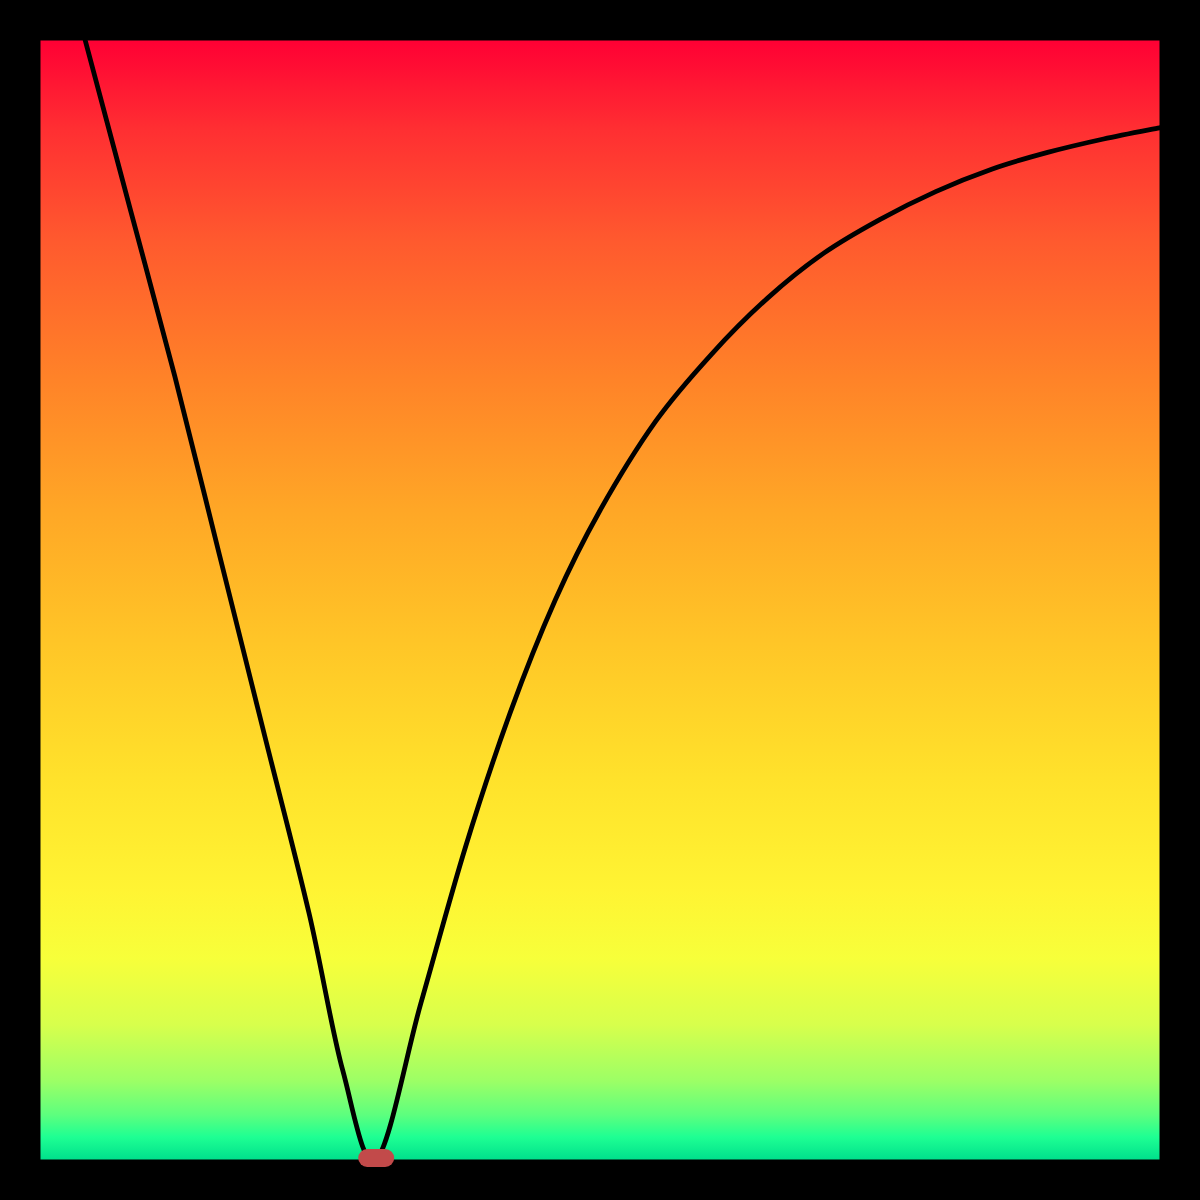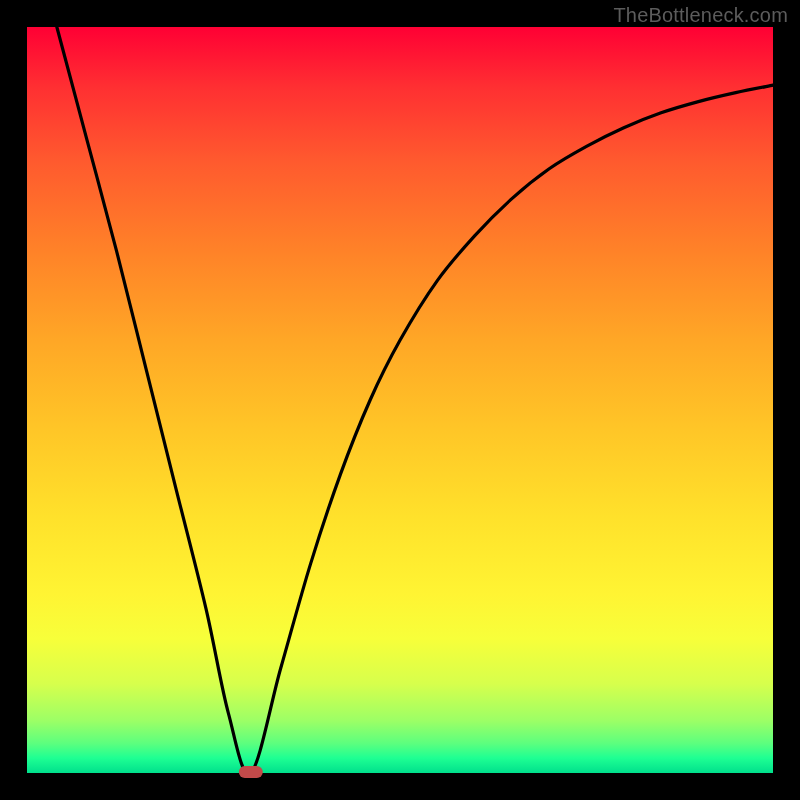--- a/index.html
+++ b/index.html
@@ -68,14 +68,13 @@
 </head>
 <body>
 
 <div class="frame">
   <div class="plot-area">
     <svg class="curve" viewBox="0 0 746 746" preserveAspectRatio="none">
       <path d="M 29.84 0 C 34.81333333333333 18.649999999999995, 49.733333333333334 74.59999999999997, 59.68 111.89999999999998 C 69.62666666666667 149.2, 79.57333333333332 185.25666666666675, 89.52 223.80000000000007 C 99.46666666666667 262.3433333333334, 109.41333333333333 303.37333333333333, 119.36 343.15999999999997 C 129.30666666666667 382.9466666666666, 139.25333333333336 422.7333333333333, 149.20000000000002 462.52 C 159.14666666666668 502.3066666666667, 170.33666666666664 544.5799999999999, 179.04 581.88 C 187.74333333333334 619.1800000000001, 193.96 658.9666666666667, 201.42000000000002 686.32 C 208.88000000000002 713.6733333333334, 215.09666666666664 753.46, 223.79999999999998 746 C 232.50333333333333 738.54, 243.69333333333333 676.3733333333332, 253.64000000000001 641.56 C 263.5866666666667 606.7466666666667, 273.53333333333336 569.4466666666667, 283.48 537.12 C 293.4266666666667 504.79333333333335, 303.37333333333333 474.9533333333333, 313.32 447.59999999999997 C 323.26666666666665 420.2466666666666, 333.21333333333337 395.38, 343.16 373 C 353.1066666666667 350.62, 361.81 333.21333333333337, 373 313.32000000000005 C 384.19 293.42666666666673, 397.8666666666667 271.0466666666667, 410.3 253.64 C 422.73333333333335 236.23333333333332, 435.16666666666663 222.55666666666664, 447.59999999999997 208.88 C 460.0333333333333 195.20333333333335, 472.4666666666667 182.77000000000004, 484.90000000000003 171.58000000000004 C 497.33333333333337 160.39000000000004, 509.7666666666666 150.44333333333336, 522.1999999999999 141.74 C 534.6333333333332 133.03666666666666, 547.0666666666666 126.19833333333334, 559.5 119.36000000000001 C 571.9333333333334 112.52166666666669, 584.3666666666668 106.30500000000005, 596.8000000000001 100.71000000000004 C 609.2333333333333 95.11500000000002, 621.6666666666667 90.14166666666664, 634.1 85.78999999999996 C 646.5333333333333 81.43833333333329, 658.9666666666667 77.95700000000001, 671.4 74.60000000000002 C 683.8333333333333 71.24300000000004, 696.2666666666667 68.38333333333337, 708.6999999999999 65.64800000000002 C 721.1333333333332 62.91266666666669, 739.7833333333333 59.43133333333333, 746 58.18799999999999" stroke="#000000" stroke-width="3.2" fill="none" stroke-linecap="round" stroke-linejoin="round"></path>
       <rect class="minpoint" x="211.79999999999998" y="739" width="24" height="12" rx="6" ry="6" fill="#c24a4a"></rect>
     </svg>
   </div>
-  <div class="watermark">TheBottleneck.com</div>
 </div>
 
 </body></html>

